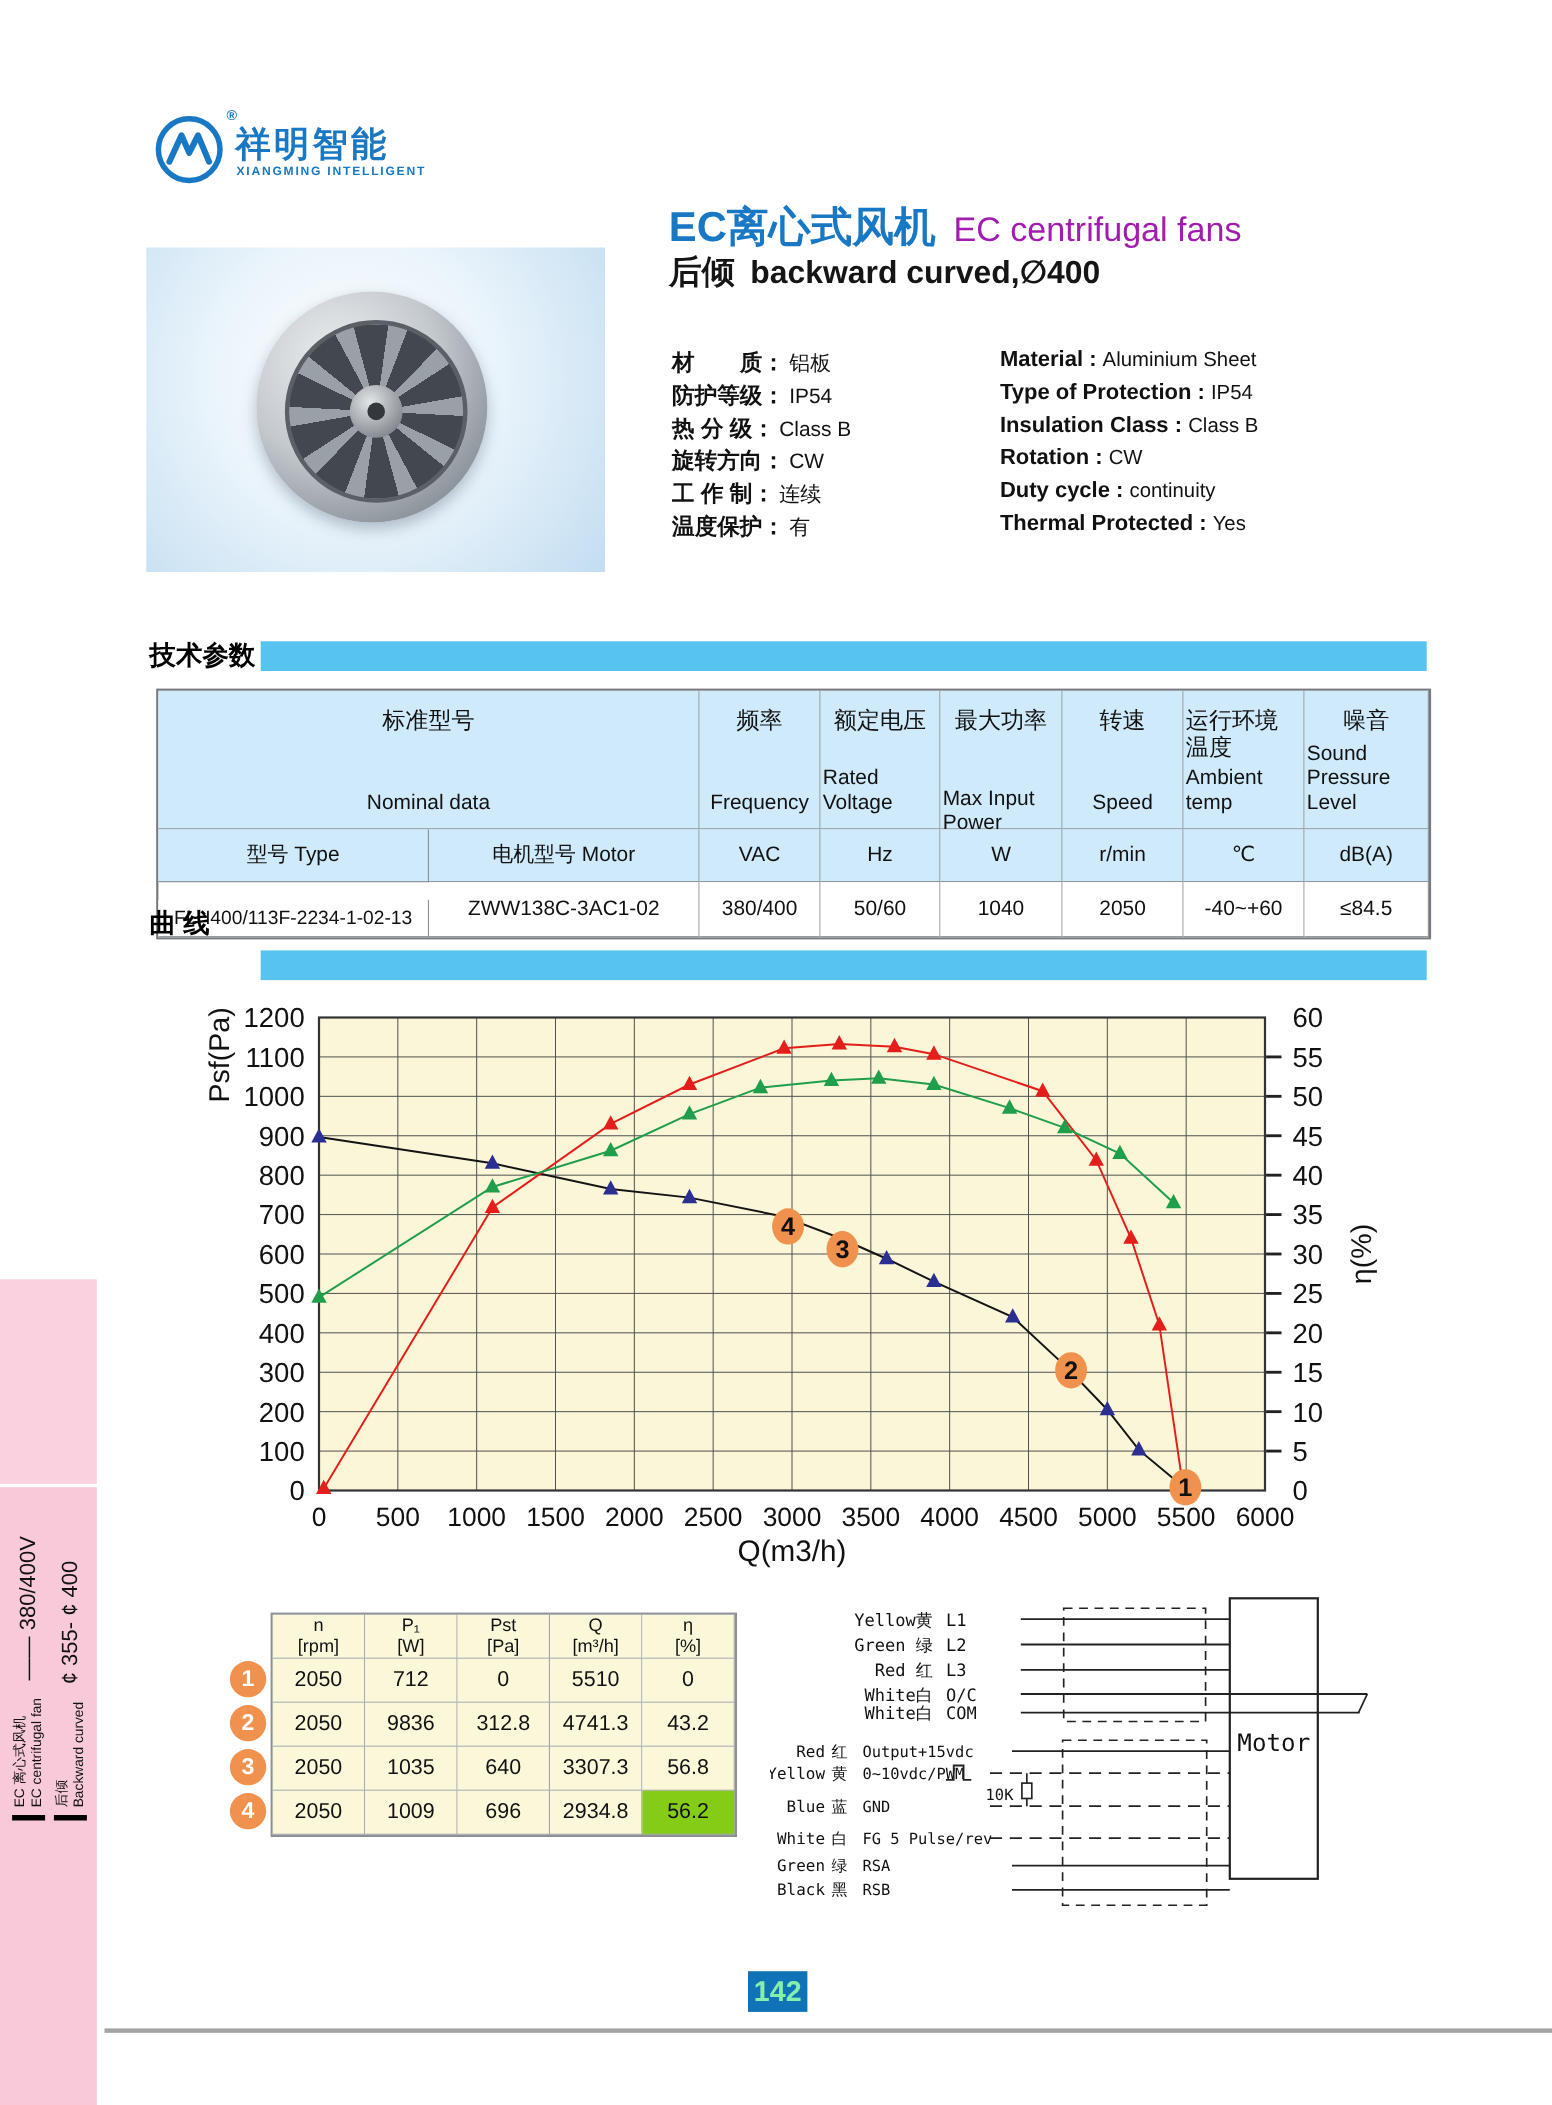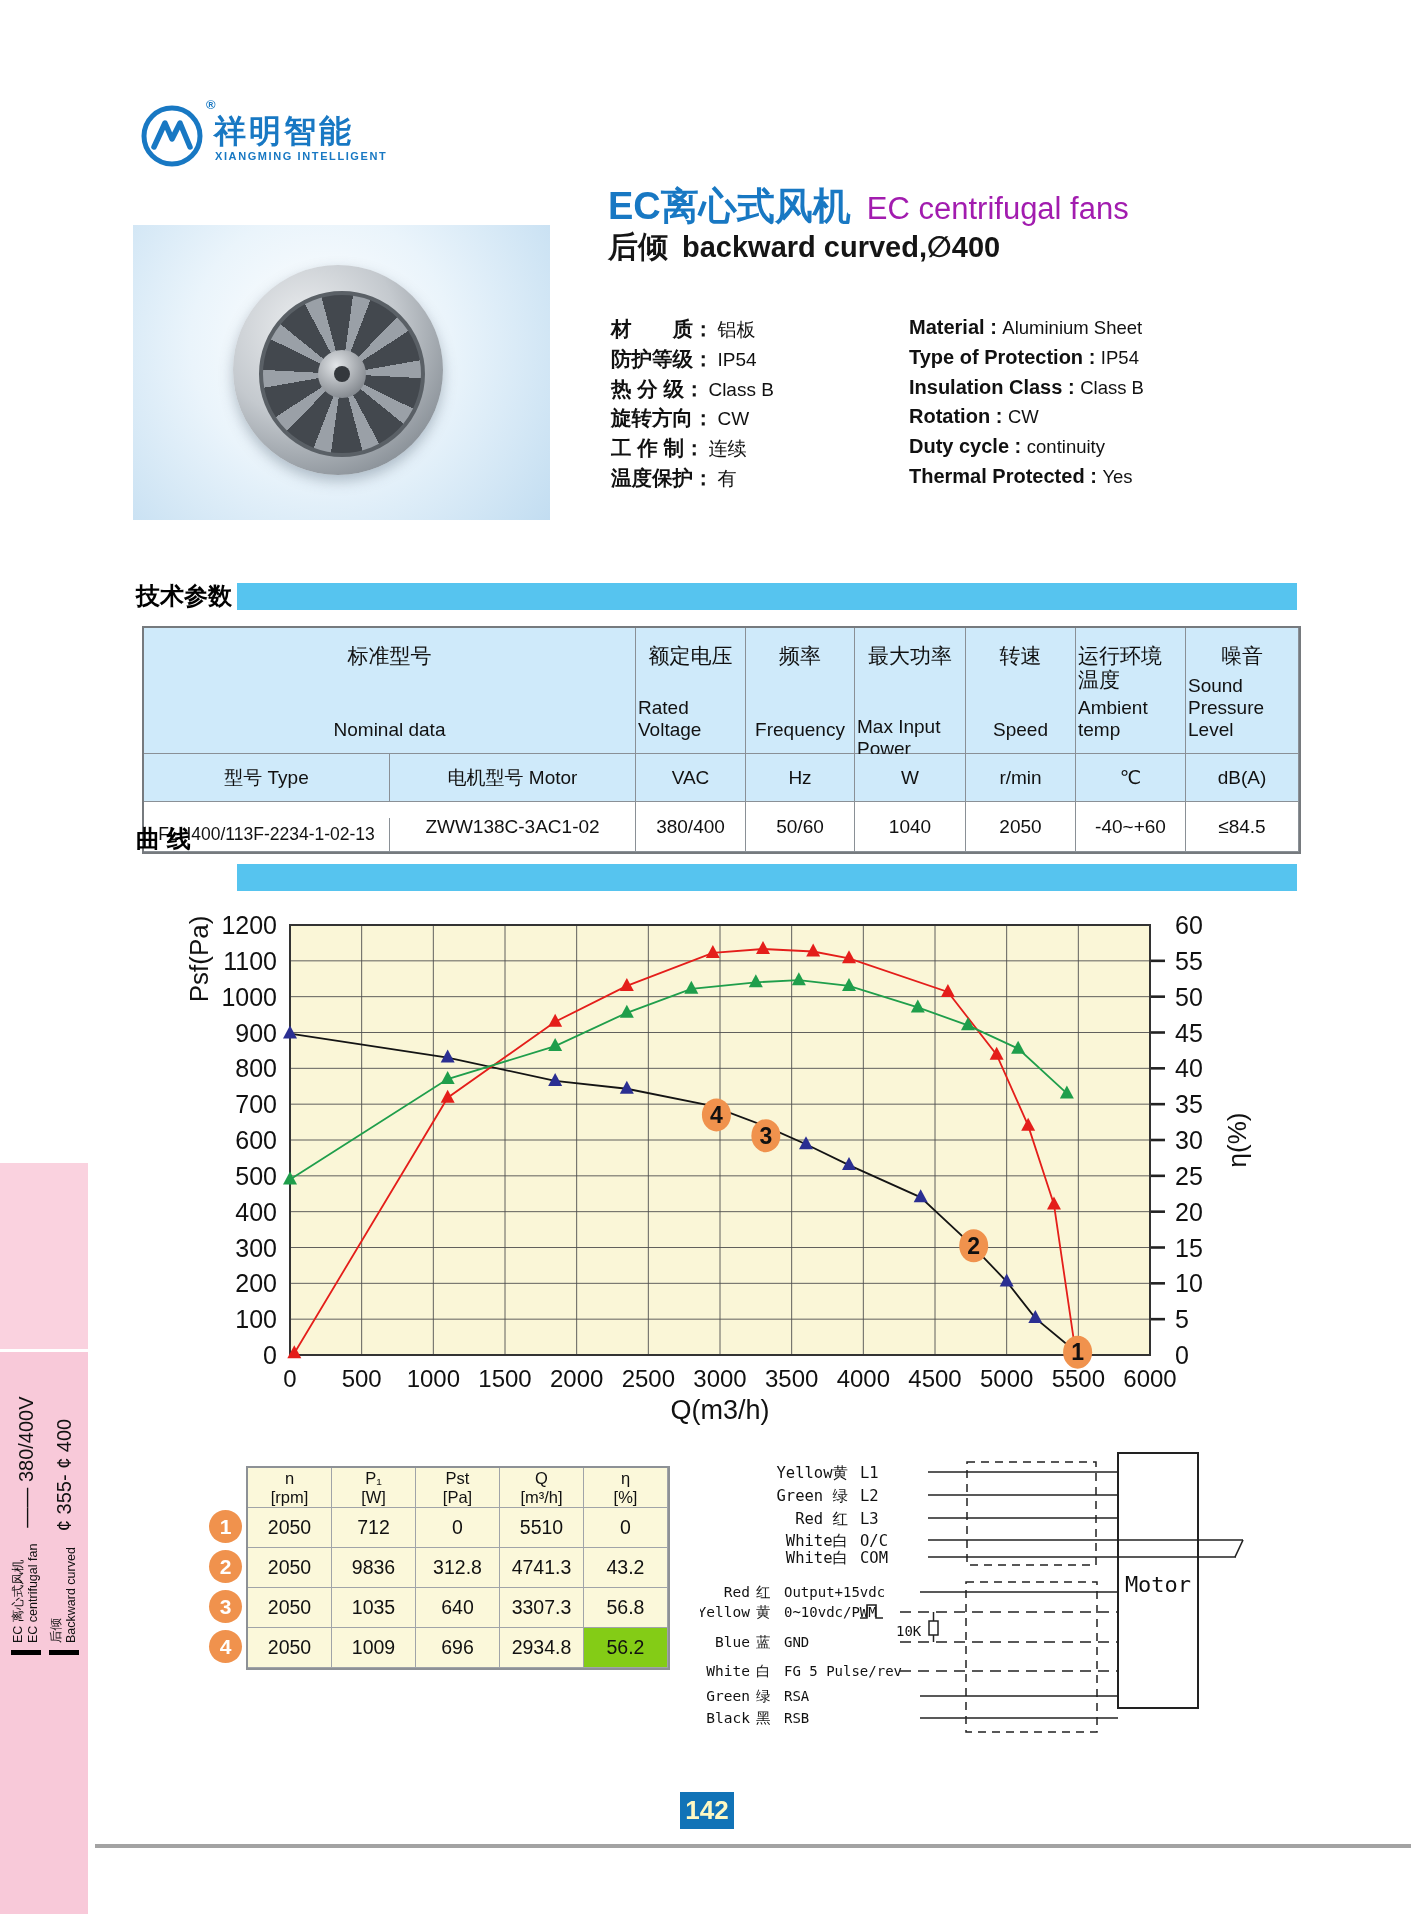--- a/index.html
+++ b/index.html
@@ -68,21 +68,21 @@
   .ot{position:absolute;left:246px;top:1466px;display:grid;
       grid-template-columns:repeat(5,84px);grid-template-rows:40px repeat(4,40px);border:2px solid #8d9196;}
   .ot-c{border-right:1.5px solid #a0a4a8;border-bottom:1.5px solid #a0a4a8;
         display:flex;align-items:center;justify-content:center;text-align:center;}
   .ot-h{flex-direction:column;font-size:16.5px;line-height:1.12;}
   .ot-d{font-size:19.5px;}
   .op-badge{position:absolute;left:209px;width:33px;height:33px;border-radius:50%;
         color:#fff;font-weight:bold;font-size:21px;display:flex;align-items:center;justify-content:center;}
 
   
-  .pagenum{position:absolute;left:680px;top:1792px;width:54px;height:37px;color:#fef9c3;
+  .pagenum{position:absolute;left:680px;top:1792px;width:54px;height:37px;color:#86efac;
         font-size:26px;font-weight:bold;display:flex;align-items:center;justify-content:center;}
   .footer-rule{position:absolute;left:95px;top:1844px;width:1316px;height:3.5px;background:#a3a3a3;}
 
   
   .side-a{position:absolute;left:0;top:1163px;width:88px;height:186px;}
   .side-b{position:absolute;left:0;top:1352px;width:88px;height:562px;}
   .side-group{position:absolute;transform:rotate(-90deg);transform-origin:0 0;
         display:flex;align-items:center;white-space:nowrap;height:34px;}
   .side-tick{width:5px;height:30px;background:#000;margin-right:7px;flex:none;}
   .side-stack{display:flex;flex-direction:column;line-height:1.18;font-size:12.5px;color:#111;}
@@ -129,26 +129,26 @@
 
   <div class="sec-label" style="top:580px;">技术参数</div>
   <div class="sec-bar" style="top: 583px; background: rgb(86, 196, 239);"></div>
 
   <div class="tt">
       <div class="tt-c tt-h" style="background: rgb(207, 234, 250); grid-column: 1 / 3;">
         <div class="tt-cn">标准型号</div>
         <div class="tt-en">Nominal data</div>
       </div>
       <div class="tt-c tt-h" style="background: rgb(207, 234, 250);">
+        <div class="tt-cn">频率</div>
+        <div class="tt-en">Frequency</div>
+      </div>
+      <div class="tt-c tt-h" style="background: rgb(207, 234, 250);">
         <div class="tt-cn">额定电压</div>
         <div class="tt-en">Rated Voltage</div>
-      </div>
-      <div class="tt-c tt-h" style="background: rgb(207, 234, 250);">
-        <div class="tt-cn">频率</div>
-        <div class="tt-en">Frequency</div>
       </div>
       <div class="tt-c tt-h" style="background: rgb(207, 234, 250); gap: 48px;">
         <div class="tt-cn">最大功率</div>
         <div class="tt-en">Max Input Power</div>
       </div>
       <div class="tt-c tt-h" style="background: rgb(207, 234, 250);">
         <div class="tt-cn">转速</div>
         <div class="tt-en">Speed</div>
       </div>
       <div class="tt-c tt-h" style="background: rgb(207, 234, 250);">

